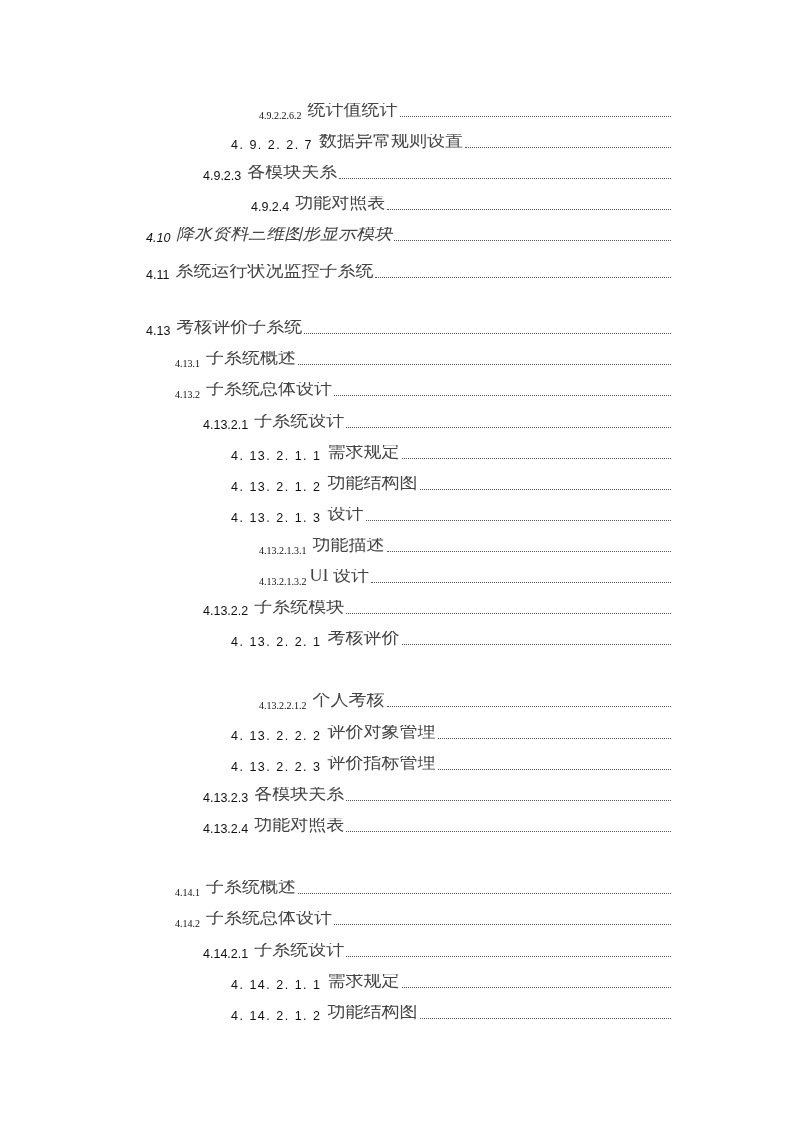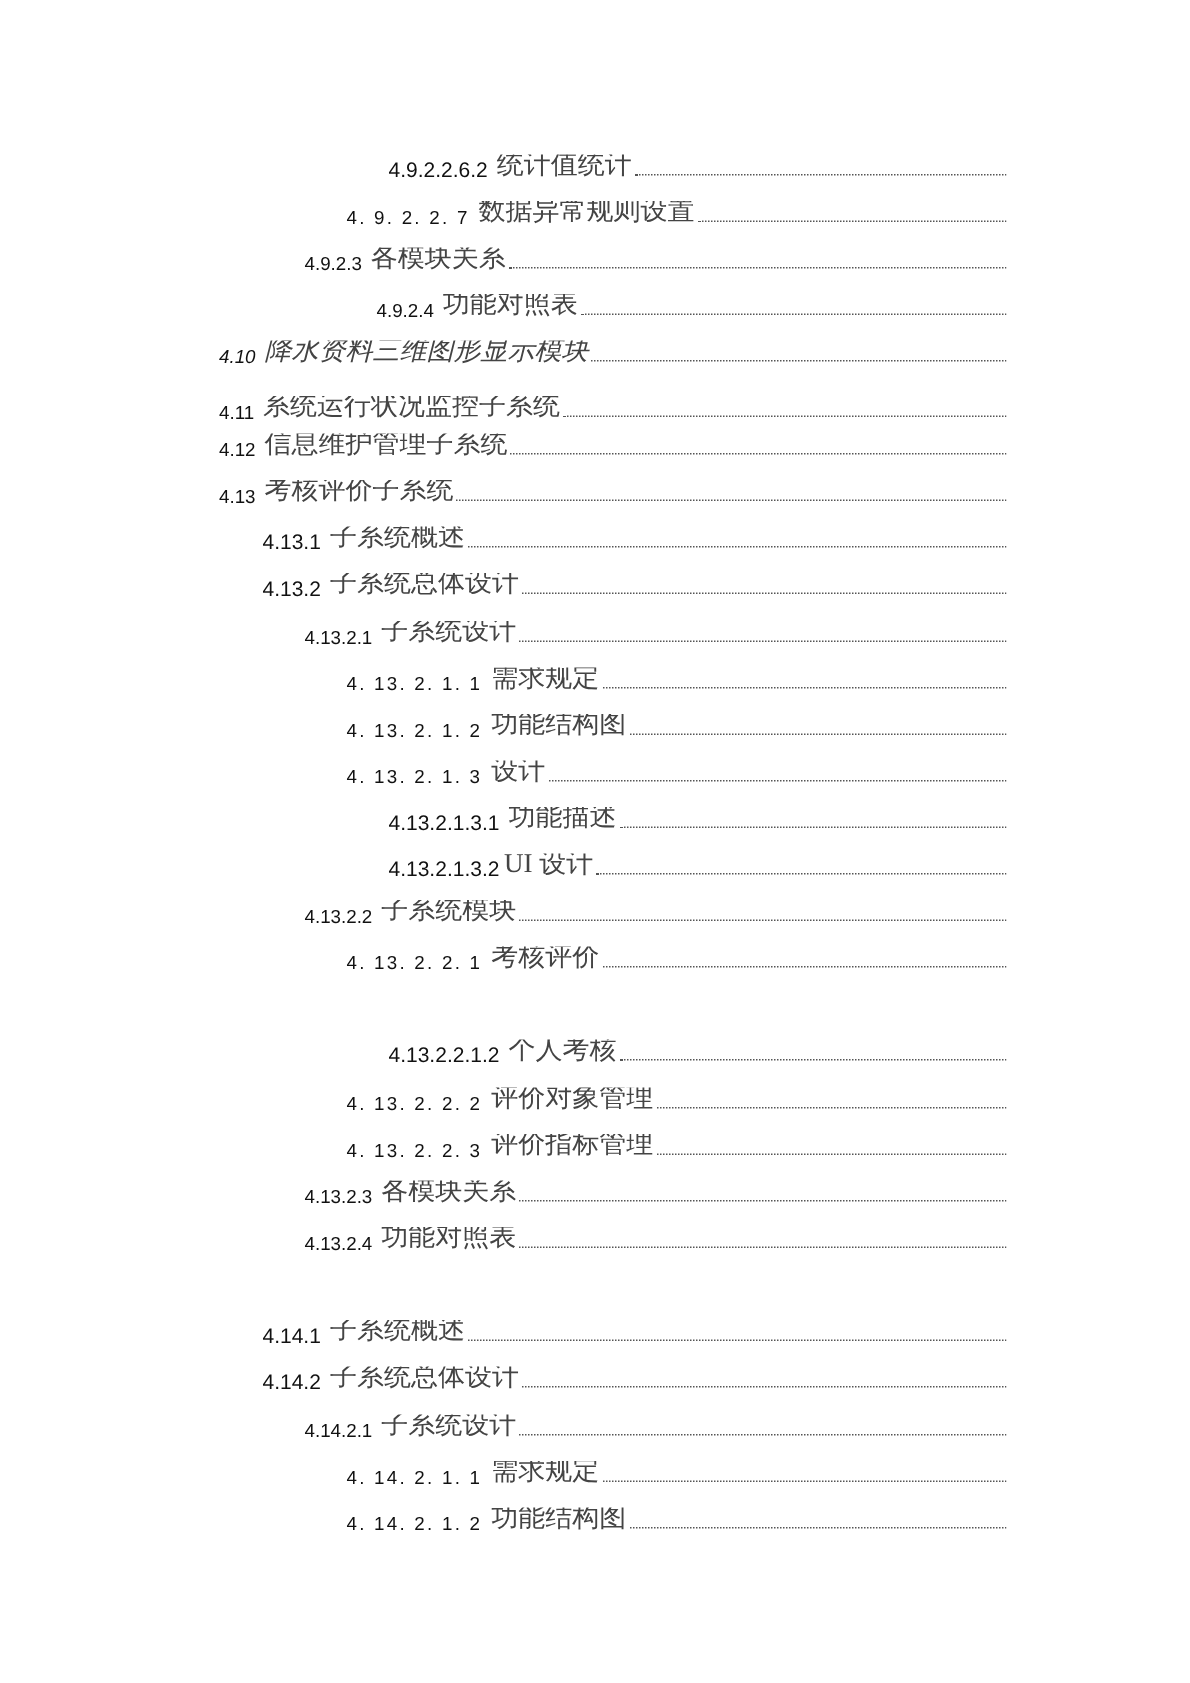--- a/index.html
+++ b/index.html
@@ -10,21 +10,21 @@
       right: 122px;
       height: 18px;
       display: flex;
       align-items: flex-end;
       font-size: 12.5px;
       color: #333;
       white-space: nowrap;
       overflow: hidden;
     }
     .num { font-family: "Liberation Sans", sans-serif; color: #111; margin-right: 6px; }
-    .num.serif { font-family: Liberation Sans, sans-serif; font-size: 14px; }
+    .num.serif { font-family: Liberation Serif, serif; font-size: 10px; }
     .num.spaced { letter-spacing: 1.5px; }
     .title { font-family: "DejaVu Sans", sans-serif; font-size: 18px; color: #444; }
     .title.serif { font-family: "Liberation Serif", serif; }
     .leader {
       flex: 1;
       margin-left: 2px;
       margin-bottom: 4px;
       border-bottom: 1.3px dotted #555;
       min-width: 10px;
     }
@@ -55,25 +55,20 @@
     <span class="leader"></span>
   </div>
   <div class="toc-line" style="top:227px; left:146px;font-style:italic;">
     <span class="num">4.10</span>
     <span class="title">降水资料三维图形显示模块</span>
     <span class="leader"></span>
   </div>
   <div class="toc-line" style="top:264px; left:146px;">
     <span class="num">4.11</span>
     <span class="title">系统运行状况监控子系统</span>
-    <span class="leader"></span>
-  </div>
-  <div class="toc-line" style="top:289px; left:146px;">
-    <span class="num">4.12</span>
-    <span class="title">信息维护管理子系统</span>
     <span class="leader"></span>
   </div>
   <div class="toc-line" style="top:320px; left:146px;">
     <span class="num">4.13</span>
     <span class="title">考核评价子系统</span>
     <span class="leader"></span>
   </div>
   <div class="toc-line" style="top:351px; left:175px;">
     <span class="num serif">4.13.1</span>
     <span class="title">子系统概述</span>

